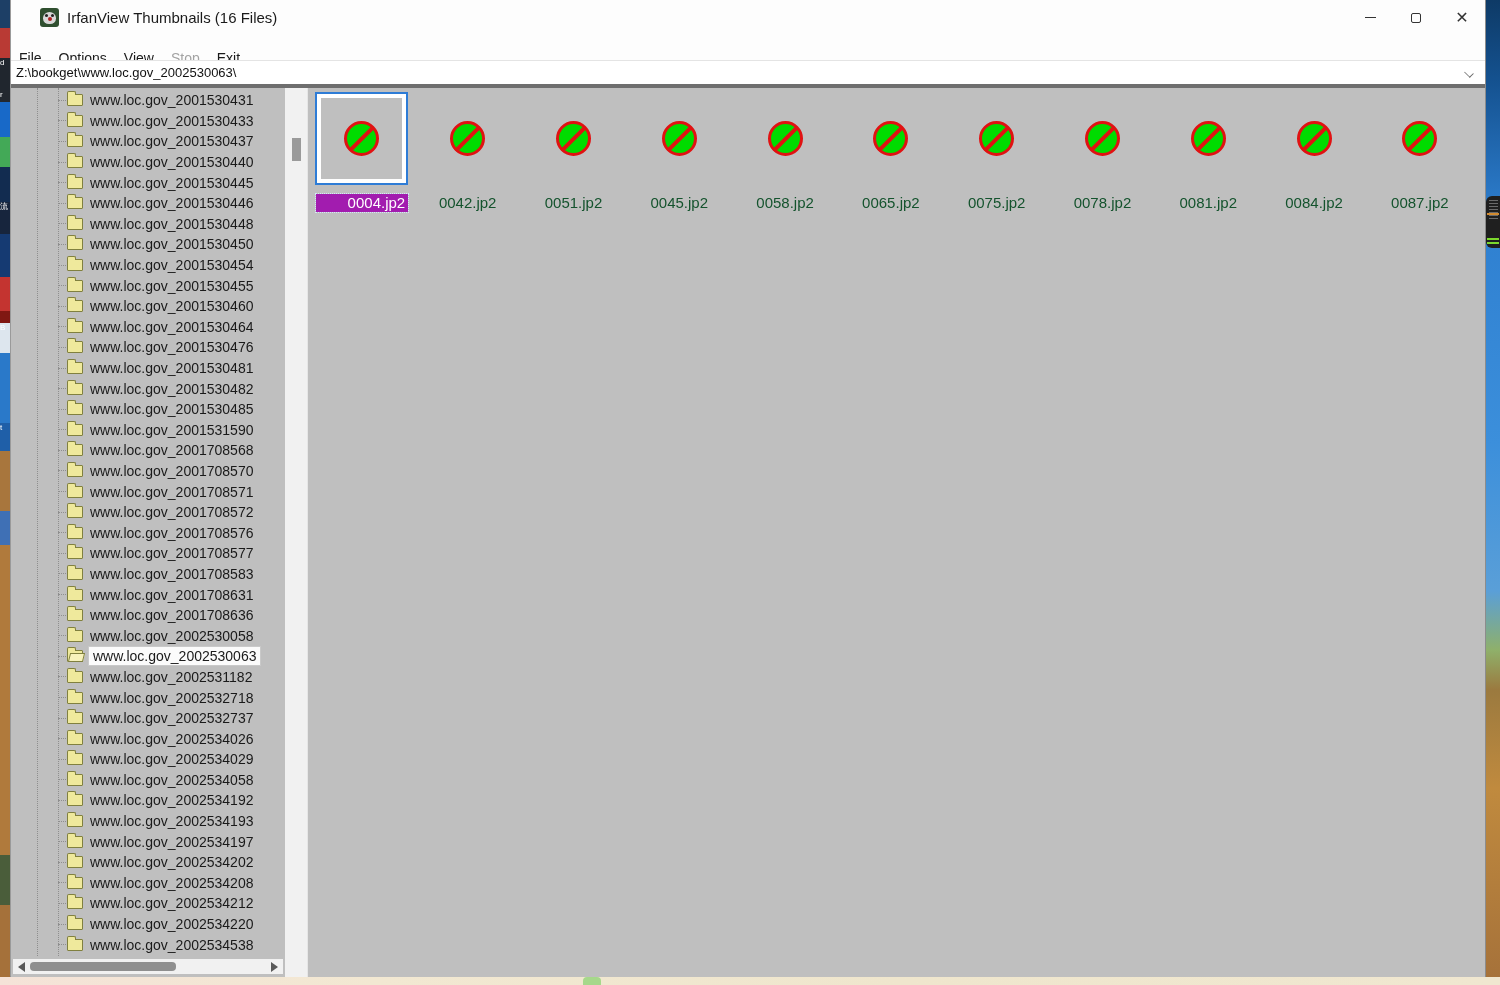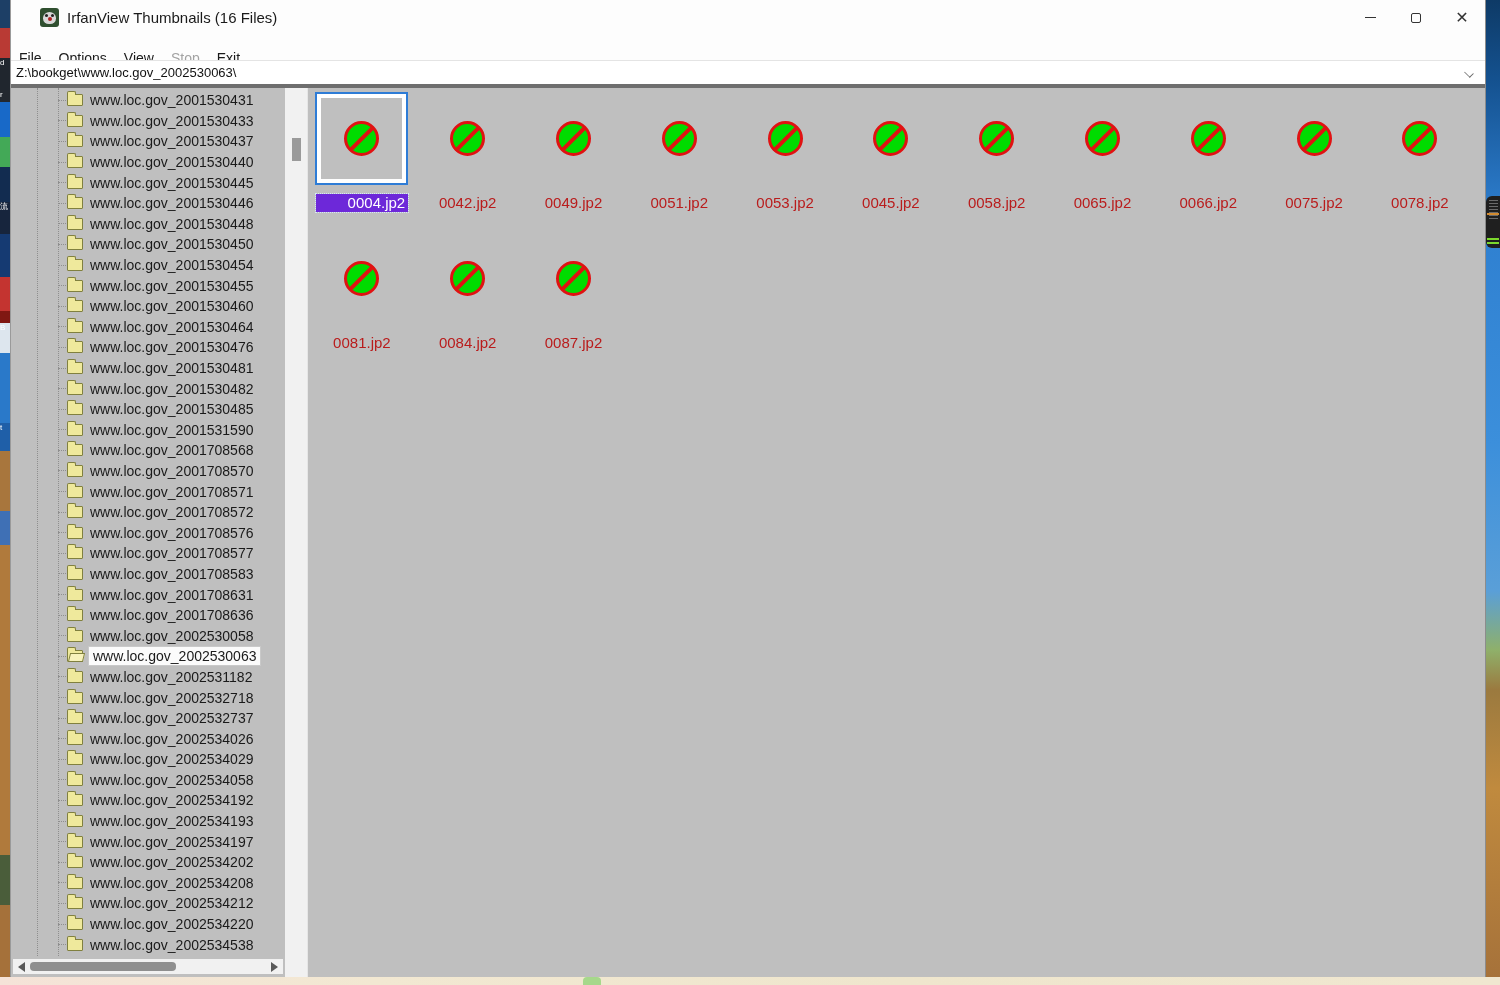--- a/index.html
+++ b/index.html
@@ -99,22 +99,22 @@
     background:#bfbfbf; overflow:hidden; }
   #thumb-grid { display:flex; flex-wrap:wrap; padding:4px 0 0 1px; }
   .thumb-cell { width:105.8px; height:139.5px; display:flex; flex-direction:column; align-items:center; }
   .tile { position:relative; width:93px; height:93px; display:flex; align-items:center; justify-content:center; }
   .tile.selected { background:#ffffff; border:2px solid #2e7cd6; }
   .tile-inner { position:absolute; left:4px; top:4px; right:4px; bottom:4px; background:#bfbfbf; }
   .no-icon { position:relative; width:35px; height:35px; border-radius:50%;
     background:#00dc00; border:3px solid #e01212; }
   .no-icon:after { content:''; position:absolute; left:-2px; right:-2px; top:50%; height:4px;
     margin-top:-2px; background:#e01212; transform:rotate(-45deg); }
-  .thumb-label { margin-top:9px; font-size:15px; color:#b91c1c; line-height:18px; padding:0 3px; }
-  .thumb-label.selected { background:#6d28d9; color:#fff; outline:1px dotted #d4e6fa;padding-left:32px; }
+  .thumb-label { margin-top:9px; font-size:15px; color:#14532d; line-height:18px; padding:0 3px; }
+  .thumb-label.selected { background:#a21caf; color:#fff; outline:1px dotted #d4e6fa;padding-left:32px; }
 </style>
 </head>
 <body>
 
 <div id="desktop-right"></div>
 <div id="desktop-left">
     <div class="frag" style="top: 0px; height: 28px; background: rgb(29, 63, 102);"></div>
     <div class="frag" style="top: 28px; height: 30px; background: rgb(185, 58, 52);"></div>
     <div class="frag" style="top: 58px; height: 32px; background: rgb(32, 38, 46);"><span>d</span></div>
     <div class="frag" style="top: 90px; height: 12px; background: rgb(35, 40, 47);"><span>r</span></div>
@@ -416,62 +416,44 @@
         <div class="thumb-cell">
           <div class="tile">
             <div class="no-icon"></div>
           </div>
           <div class="thumb-label">0042.jp2</div>
         </div>
         <div class="thumb-cell">
           <div class="tile">
             <div class="no-icon"></div>
           </div>
-          <div class="thumb-label">0049.jp2</div>
-        </div>
-        <div class="thumb-cell">
-          <div class="tile">
-            <div class="no-icon"></div>
-          </div>
           <div class="thumb-label">0051.jp2</div>
         </div>
         <div class="thumb-cell">
           <div class="tile">
             <div class="no-icon"></div>
           </div>
-          <div class="thumb-label">0053.jp2</div>
-        </div>
-        <div class="thumb-cell">
-          <div class="tile">
-            <div class="no-icon"></div>
-          </div>
           <div class="thumb-label">0045.jp2</div>
         </div>
         <div class="thumb-cell">
           <div class="tile">
             <div class="no-icon"></div>
           </div>
           <div class="thumb-label">0058.jp2</div>
         </div>
         <div class="thumb-cell">
           <div class="tile">
             <div class="no-icon"></div>
           </div>
           <div class="thumb-label">0065.jp2</div>
         </div>
         <div class="thumb-cell">
           <div class="tile">
             <div class="no-icon"></div>
           </div>
-          <div class="thumb-label">0066.jp2</div>
-        </div>
-        <div class="thumb-cell">
-          <div class="tile">
-            <div class="no-icon"></div>
-          </div>
           <div class="thumb-label">0075.jp2</div>
         </div>
         <div class="thumb-cell">
           <div class="tile">
             <div class="no-icon"></div>
           </div>
           <div class="thumb-label">0078.jp2</div>
         </div>
         <div class="thumb-cell">
           <div class="tile">

